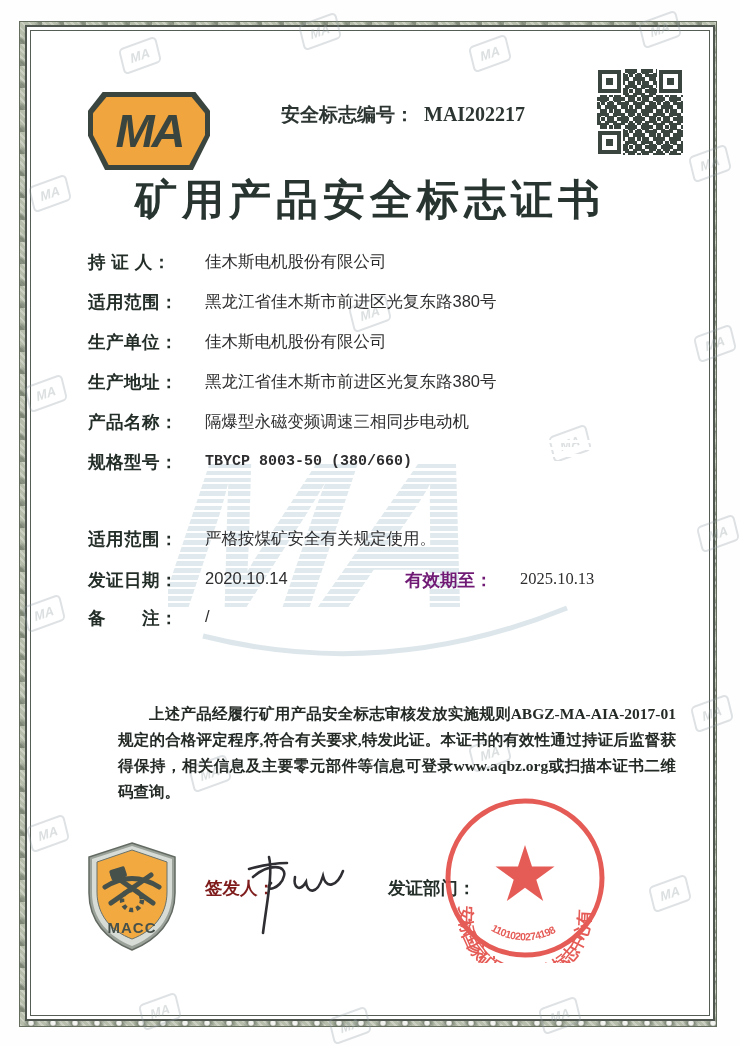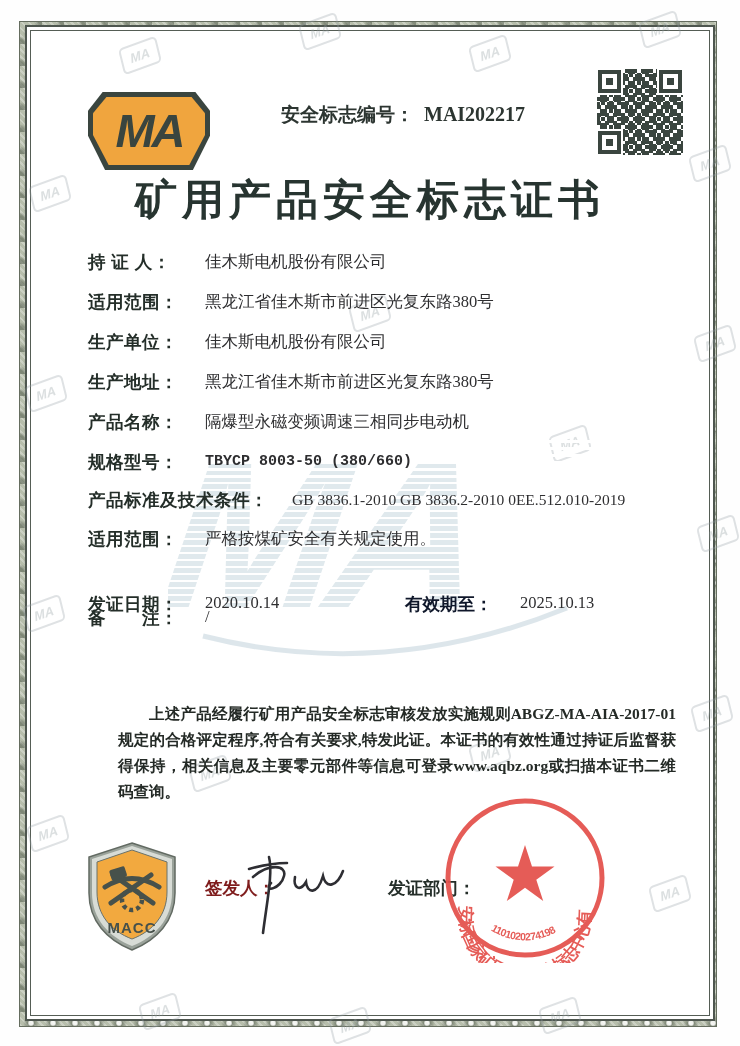--- a/index.html
+++ b/index.html
@@ -59,24 +59,24 @@
   .qr .f::after { content:""; position:absolute; inset:4px; background:#3a453f; }
   .qr .f.tl { left:1px; top:1px; } .qr .f.tr { right:1px; top:1px; } .qr .f.bl { left:1px; bottom:1px; }
 
   .title { position:absolute; left:40px; right:40px; top:172px; text-align:center;
     font-size:42px; font-weight:bold; letter-spacing:5px; color:#273430;
     font-family:"Liberation Serif", serif; }
 
   .row { position:absolute; left:88px; right:52px; height:26px; }
   .row .lab { position:absolute; left:0; top:0; font-size:17.5px; font-weight:bold; color:#242e29; letter-spacing:.5px; white-space:nowrap;text-align:right; }
   .row .val { position:absolute; left:117px; top:1px; font-size:16.5px; color:#2e2e30;
-    font-family:Liberation Serif, serif; white-space:nowrap; }
+    font-family:Liberation Sans, sans-serif; white-space:nowrap; }
   .row .val.mono { font-family:"Liberation Mono", monospace; font-weight:bold; font-size:15px; top:3px; }
   .row .val.wide { left:204px; font-size:15.5px; top:3px; }
-  .row .lab2 { position:absolute; left:317px; top:0; font-size:17.5px; font-weight:bold; color:#0f172a; white-space:nowrap; }
+  .row .lab2 { position:absolute; left:317px; top:0; font-size:17.5px; font-weight:bold; color:#701a75; white-space:nowrap; }
   .row .val2 { position:absolute; left:432px; top:1px; font-size:16.5px; color:#2e2e30; font-family:"Liberation Serif", serif; white-space:nowrap; }
 
   .statement { position:absolute; left:78px; right:64px; top:701px; font-size:15.5px; line-height:26px;
     color:#242a26; font-weight:600; font-family:"Liberation Serif", serif; text-indent:2em; text-align:justify;margin-left:40px; }
 
   .macc { position:absolute; left:84px; top:840px; }
   .signer { position:absolute; left:205px; top:876px; font-size:17.5px; font-weight:bold; color:#7f1d1d; }
   .signature { position:absolute; left:243px; top:843px; }
   .dept { position:absolute; left:388px; top:876px; font-size:17.5px; font-weight:bold; color:#242e29; }
   .seal { position:absolute; left:440px; top:793px; opacity:.93; }
@@ -157,29 +157,25 @@
       <span class="val">黑龙江省佳木斯市前进区光复东路380号</span>
     </div>
     <div class="row" style="top:410px">
       <span class="lab">产品名称：</span>
       <span class="val">隔爆型永磁变频调速三相同步电动机</span>
     </div>
     <div class="row" style="top:450px">
       <span class="lab">规格型号：</span>
       <span class="val mono">TBYCP 8003-50 (380/660)</span>
     </div>
-    <div class="row" style="top:488px">
-      <span class="lab">产品标准及技术条件：</span>
-      <span class="val wide">GB 3836.1-2010 GB 3836.2-2010 0EE.512.010-2019</span>
-    </div>
     <div class="row" style="top:527px">
       <span class="lab">适用范围：</span>
       <span class="val">严格按煤矿安全有关规定使用。</span>
     </div>
-    <div class="row" style="top:592px">
+    <div class="row" style="top:568px">
       <span class="lab">发证日期：</span>
       <span class="val">2020.10.14</span>
       <span class="lab2">有效期至：</span>
       <span class="val2">2025.10.13</span>
     </div>
     <div class="row" style="top:606px">
       <span class="lab">备　　注：</span>
       <span class="val">/</span>
     </div>
 

